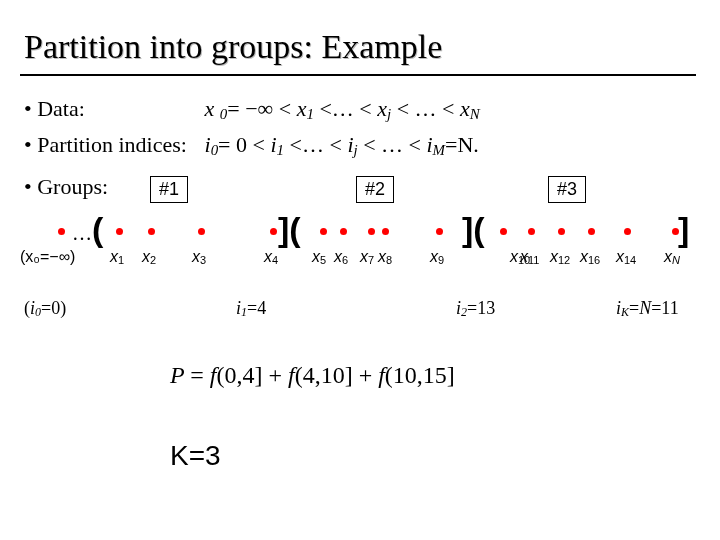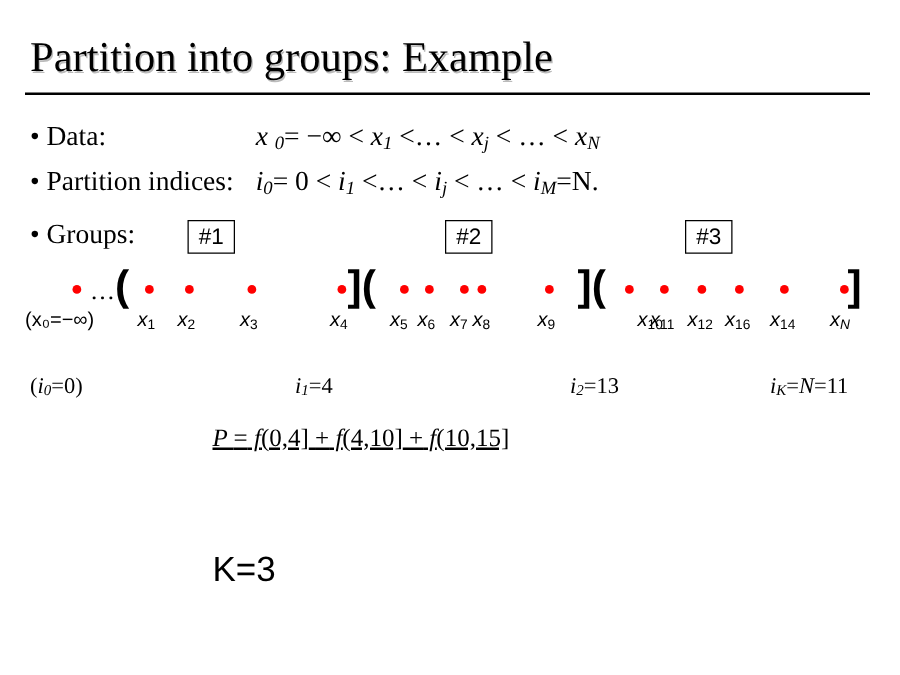--- a/index.html
+++ b/index.html
@@ -117,25 +117,24 @@
     top: 298px;
     font-family: "Times New Roman", Times, serif;
     font-style: italic;
     font-size: 18px;
   }
   .ilabel .ss { font-size: 12px; vertical-align: -2px; font-style: italic;}
 
   .eq-img {
     position: absolute;
     left: 170px;
-    top: 340px;
-    font-family: "Times New Roman", Times, serif;
-    font-size: 20px;
-    font-style: italic;
-    text-decoration: underline;
+    top: 362px;
+    font-family: "Times New Roman", Times, serif;
+    font-size: 24px;
+    font-style: italic;
   }
   .eq-img .up { font-style: normal; }
 
   .k3 {
     position: absolute;
     left: 170px;
     top: 440px;
     font-family: Arial, sans-serif;
     font-size: 28px;
   }

